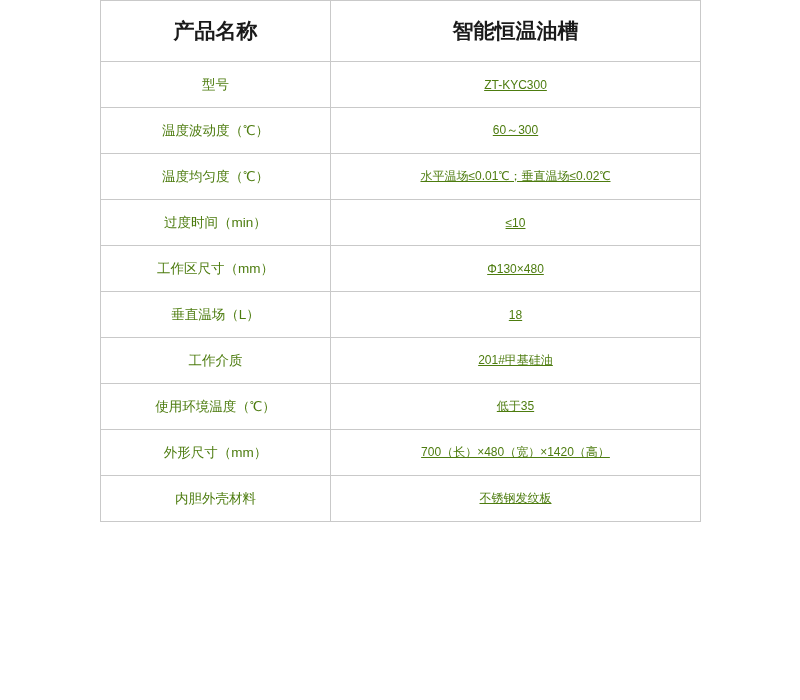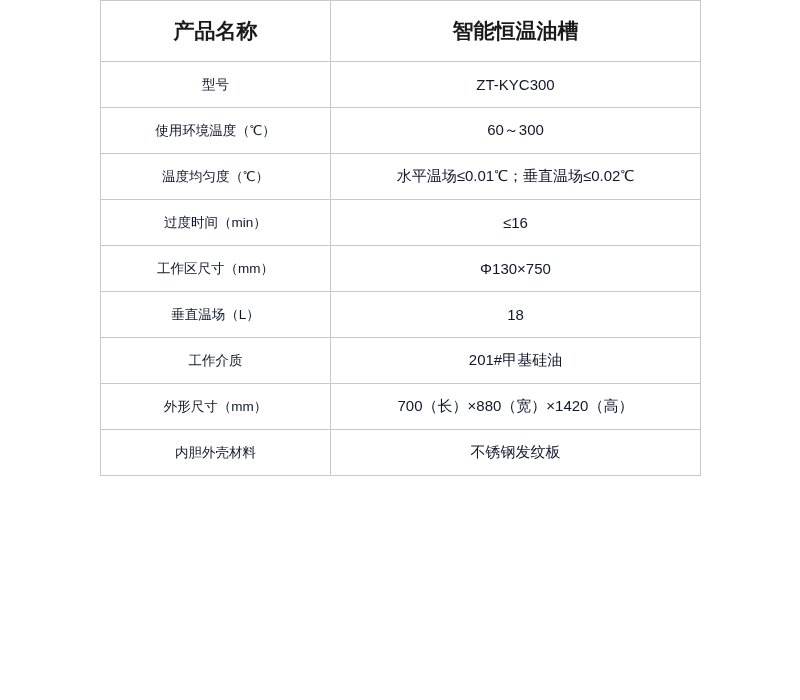--- a/index.html
+++ b/index.html
@@ -22,41 +22,42 @@
     left: 100px;
     top: 0px;
     width: 600px;
     border-collapse: collapse;
     table-layout: fixed;
   }
   table.spec td {
     border: 1px solid #c9c9c9;
     text-align: center;
     vertical-align: middle;
-    color: #0f172a;
+    color: #4d7c0f;
     padding: 0 4px;
   }
   table.spec col.c1 { width: 230px; }
   table.spec col.c2 { width: 370px; }
 
   tr.head td {
     height: 60px;
     font-size: 21px;
     font-weight: bold;
     color: #1a1a1a;
   }
   tr.row td {
     height: 45px;
     font-size: 13.5px;
   }
   tr.row td.label {
     font-size: 13.5px;
   }
   tr.row td.value {
-    font-size: 15px;
+    font-size: 12px;
+    text-decoration: underline;
   }
   .value-emph {
     font-size: 15px;
   }
 </style>
 </head>
 <body>
 
 <div class="page">
   <table class="spec">
@@ -67,46 +68,50 @@
     <tbody>
       <tr class="head">
         <td>产品名称</td>
         <td>智能恒温油槽</td>
       </tr>
       <tr class="row">
         <td class="label">型号</td>
         <td class="value">ZT-KYC300</td>
       </tr>
       <tr class="row">
-        <td class="label">使用环境温度（℃）</td>
+        <td class="label">温度波动度（℃）</td>
         <td class="value value-emph">60～300</td>
       </tr>
       <tr class="row">
         <td class="label">温度均匀度（℃）</td>
         <td class="value">水平温场≤0.01℃；垂直温场≤0.02℃</td>
       </tr>
       <tr class="row">
         <td class="label">过度时间（min）</td>
-        <td class="value">≤16</td>
+        <td class="value">≤10</td>
       </tr>
       <tr class="row">
         <td class="label">工作区尺寸（mm）</td>
-        <td class="value">Φ130×750</td>
+        <td class="value">Φ130×480</td>
       </tr>
       <tr class="row">
         <td class="label">垂直温场（L）</td>
         <td class="value">18</td>
       </tr>
       <tr class="row">
         <td class="label">工作介质</td>
         <td class="value">201#甲基硅油</td>
       </tr>
       <tr class="row">
+        <td class="label">使用环境温度（℃）</td>
+        <td class="value">低于35</td>
+      </tr>
+      <tr class="row">
         <td class="label">外形尺寸（mm）</td>
-        <td class="value">700（长）×880（宽）×1420（高）</td>
+        <td class="value">700（长）×480（宽）×1420（高）</td>
       </tr>
       <tr class="row">
         <td class="label">内胆外壳材料</td>
         <td class="value">不锈钢发纹板</td>
       </tr>
 
     </tbody>
   </table>
 </div>
 

